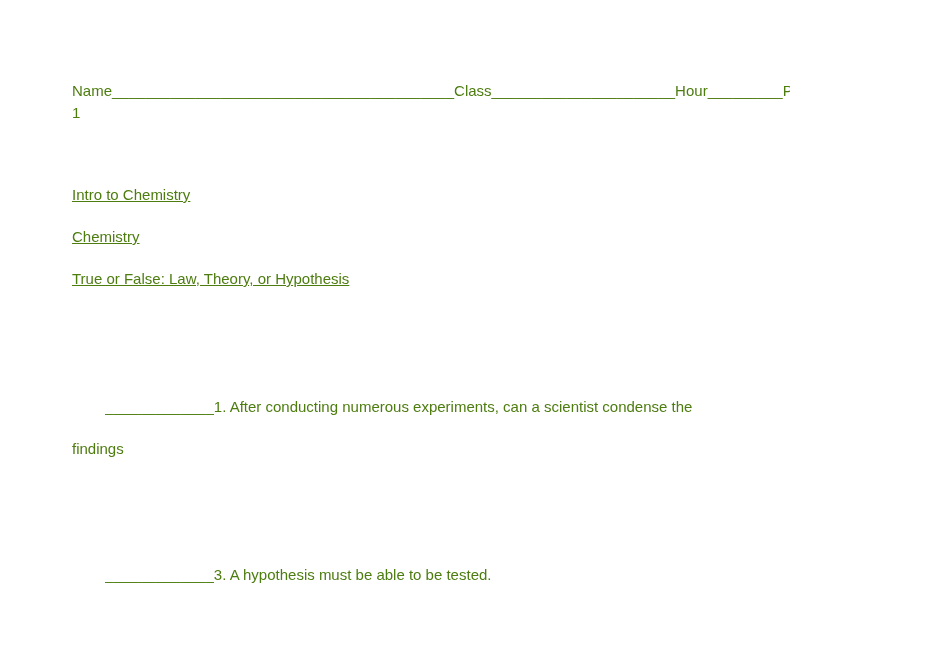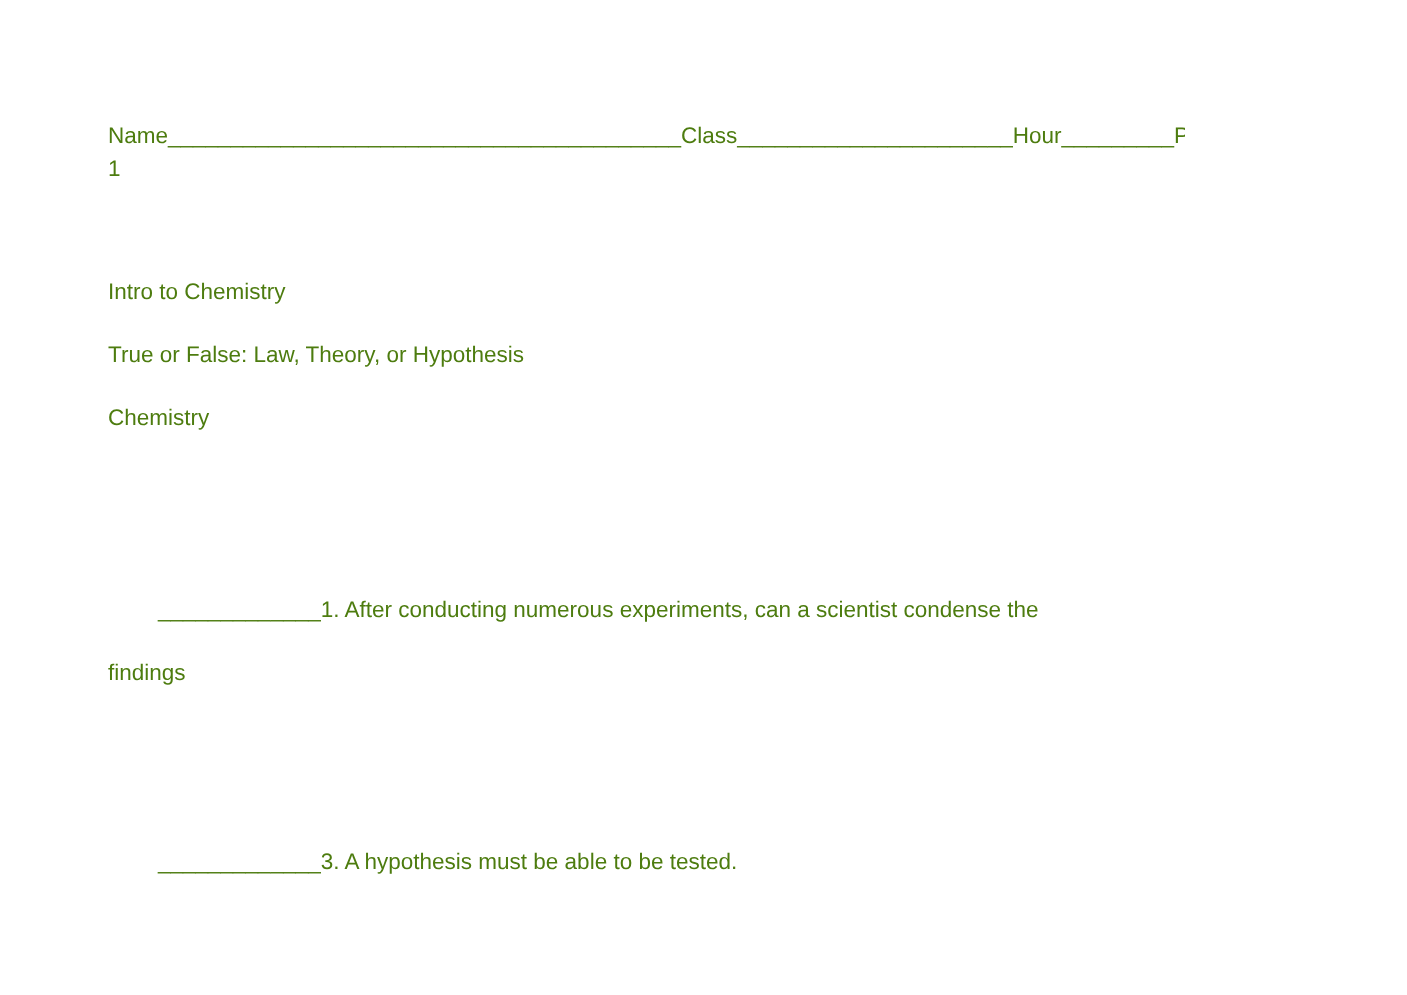--- a/index.html
+++ b/index.html
@@ -17,42 +17,43 @@
   }
   .header-line {
     line-height: 22px;
     white-space: pre-wrap;
   }
   .header-line span { white-space: pre-wrap; }
   .meta { margin-top: 28px; }
   .meta-line {
     line-height: 42px;
     white-space: pre-wrap;
+    text-decoration: underline;
   }
   .questions { margin-top: 44px; }
   .q-line {
     line-height: 42px;
     white-space: pre-wrap;
   }
   .q-line span { white-space: pre-wrap; }
   .q-cont { padding-left: 133px; }
 </style>
 </head>
 <body>
 
 <div class="page">
 
   <div class="header-line">
     <span>Name</span><span>_________________________________________</span><span>Class</span><span>______________________</span><span>Hour</span><span>_________</span><span>Page 1</span>
   </div>
 
   <div class="meta">
     <div class="meta-line">Intro to Chemistry</div>
+    <div class="meta-line">Chemistry</div>
     <div class="meta-line">True or False: Law, Theory, or Hypothesis</div>
-    <div class="meta-line">Chemistry</div>
   </div>
 
   <div class="questions">
 
     <div class="q">
       <div class="q-line">
         <span>_____________</span><span>1.</span><span> After conducting numerous experiments, can a scientist condense the findings</span>
       </div>
     </div>
 

